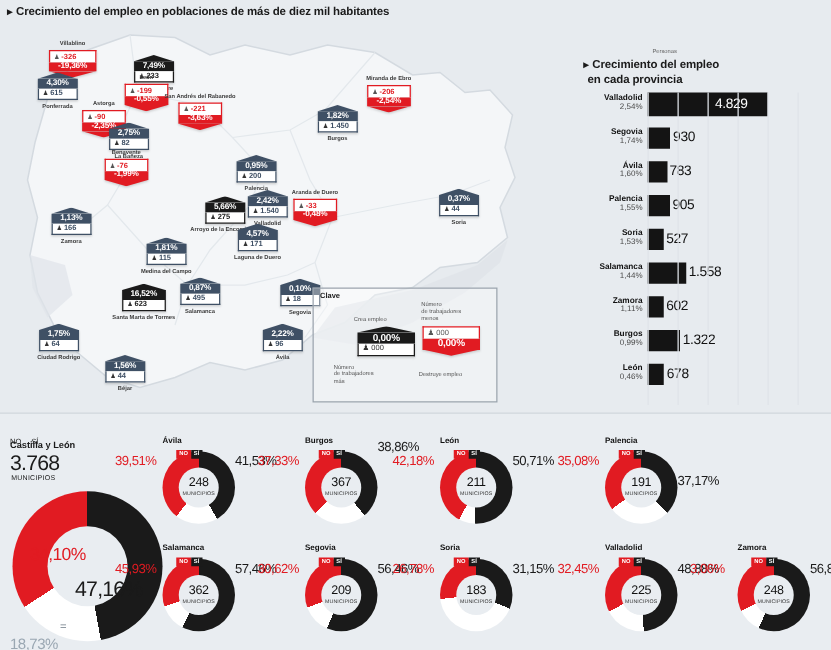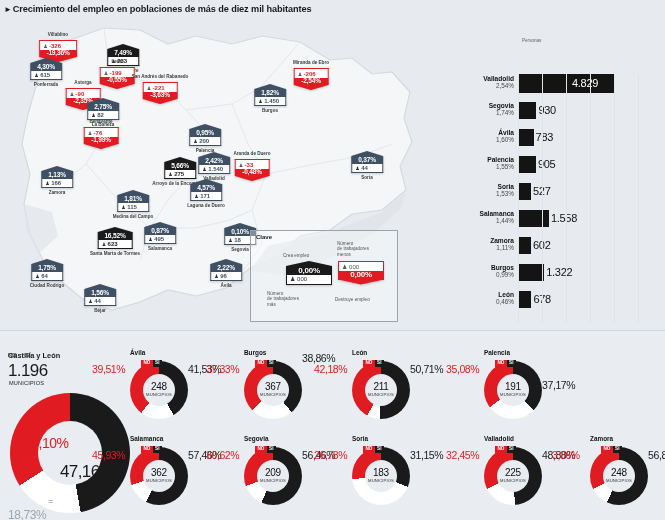--- a/index.html
+++ b/index.html
@@ -444,20 +444,24 @@
           <span>♟</span> <span>000</span>
         </div>
         <div class="pct" style="font-size:8px;">0,00%</div>
         <div class="cap"></div>
       </div>
     </div>
     <div class="cap-note" style="left:84px; top:66px;">Destruye empleo</div>
   </div>
 
   <div id="bars-panel">
+    <div id="bars-title" class="hdr">
+      <span class="arrow">►</span><span>Crecimiento del empleo</span><br>
+      <span style="margin-left:5px;">en cada provincia</span>
+    </div>
     <div id="personas-lbl">Personas</div>
     <div id="bar-rows">
         <div class="barrow" style="top: 26px;">
           <div class="names">
             <div class="prov">Valladolid</div>
             <div class="pc">2,54%</div>
           </div>
           <div class="bar" style="width:96px;height:19px;"></div>
           <div class="val" style="margin-left:-42px;color:#fff;">4.829</div>
         </div>
@@ -532,21 +536,21 @@
       <div class="gridline" style="left: 128px;"></div>
       <div class="gridline" style="left: 152px;"></div>
       <div class="gridline" style="left: 176px;"></div>
     </div>
 </div>
 
 <div id="bottom-panel">
 
   <div id="cyl">
     <div class="big-name">Castilla y León</div>
-    <div class="bignum">1.196</div>
+    <div class="bignum">3.768</div>
     <div class="bignumlbl">MUNICIPIOS</div>
     <div class="ring" id="cyl-ring" style="background: conic-gradient(rgb(26, 26, 26) 0%, rgb(26, 26, 26) 47.16%, rgb(255, 255, 255) 47.16%, rgb(255, 255, 255) 65.89%, rgb(225, 27, 34) 65.89%, rgb(225, 27, 34) 100%);"></div>
     <div class="hole"></div>
     <div class="tagbar">
       <span class="no">NO</span><span class="si">SÍ</span>
     </div>
     <div class="p-no"><span>34,10%</span></div>
     <div class="p-si"><span>47,16%</span></div>
     <div class="eq">=</div>
     <div class="p-eq">18,73%</div>

